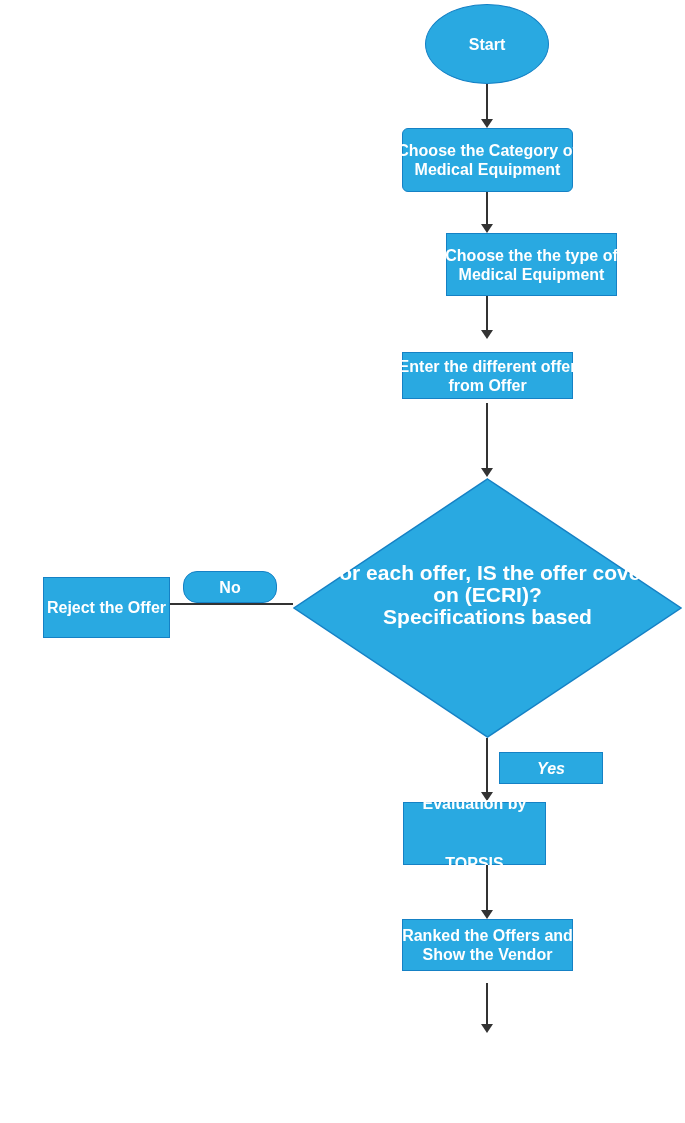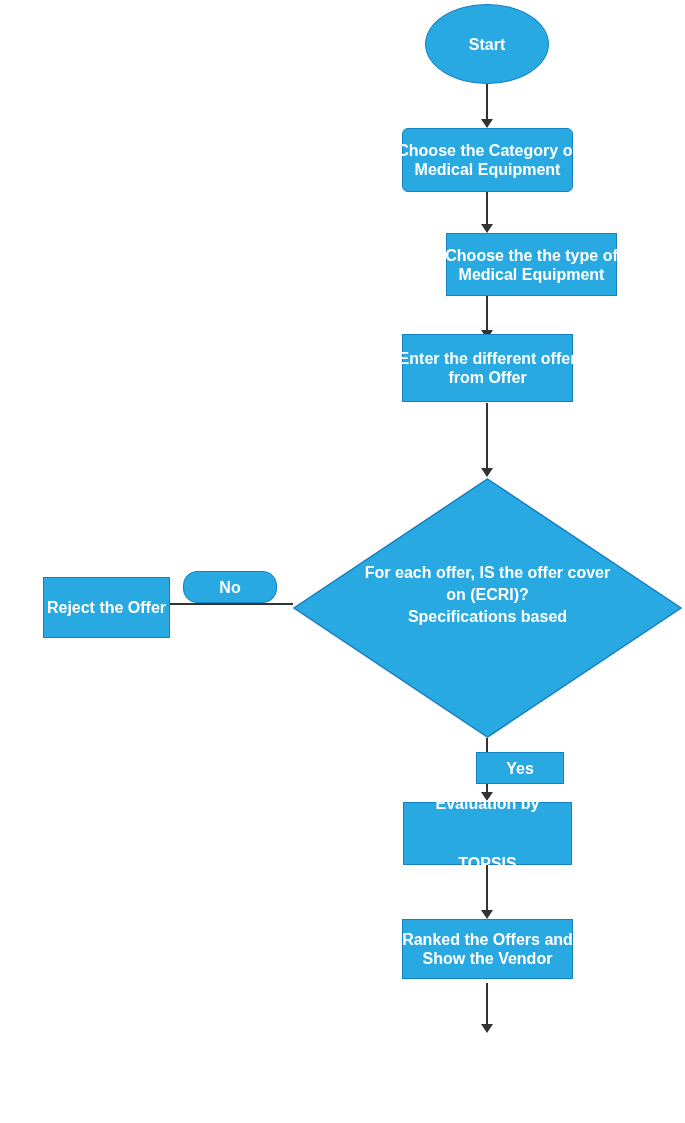--- a/index.html
+++ b/index.html
@@ -69,35 +69,35 @@
     left:293px;top:478px;
     width:389px;height:260px;
   }
   .diamond-wrap svg{position:absolute;left:0;top:0;}
   .diamond-text{
     position:absolute;
     left:24px;top:84px;
     width:341px;
     color:var(--node-text);
     font-weight:bold;
-    font-size:16px;
+    font-size:21px;
     line-height:22px;
     text-align:center;
   }
   .diamond-text .ln{display:block;white-space:nowrap;}
   
   #start{left:425px;top:4px;width:124px;height:80px;}
   #box-category{left:402px;top:128px;width:171px;height:64px;border-radius:6px;}
   #box-type{left:402px;top:233px;width:171px;height:63px;margin-left:44px;}
-  #box-offer{left:402px;top:334px;width:171px;height:68px;}
+  #box-offer{left:402px;top:352px;width:171px;height:47px;}
   #label-no{left:183px;top:571px;width:94px;height:32px;border-radius:14px;}
   #box-reject{left:2px;top:577px;width:127px;height:61px;margin-left:41px;}
-  #label-yes{left:476px;top:752px;width:88px;height:32px;}
-  #box-eval{left:403px;top:802px;width:169px;height:63px;gap:41px;}
-  #box-ranked{left:402px;top:919px;width:171px;height:60px;align-items:center;}
+  #label-yes{left:499px;top:752px;width:104px;height:32px;font-style:italic;}
+  #box-eval{left:403px;top:802px;width:143px;height:63px;gap:41px;}
+  #box-ranked{left:402px;top:919px;width:171px;height:52px;align-items:center;}
   #end{left:422px;top:1033px;width:128px;height:82px;}
 </style>
 </head>
 <body>
 
 <div class="canvas">
 
   <div id="start" class="node oval">
     <span class="ln">Start</span>
   </div>

